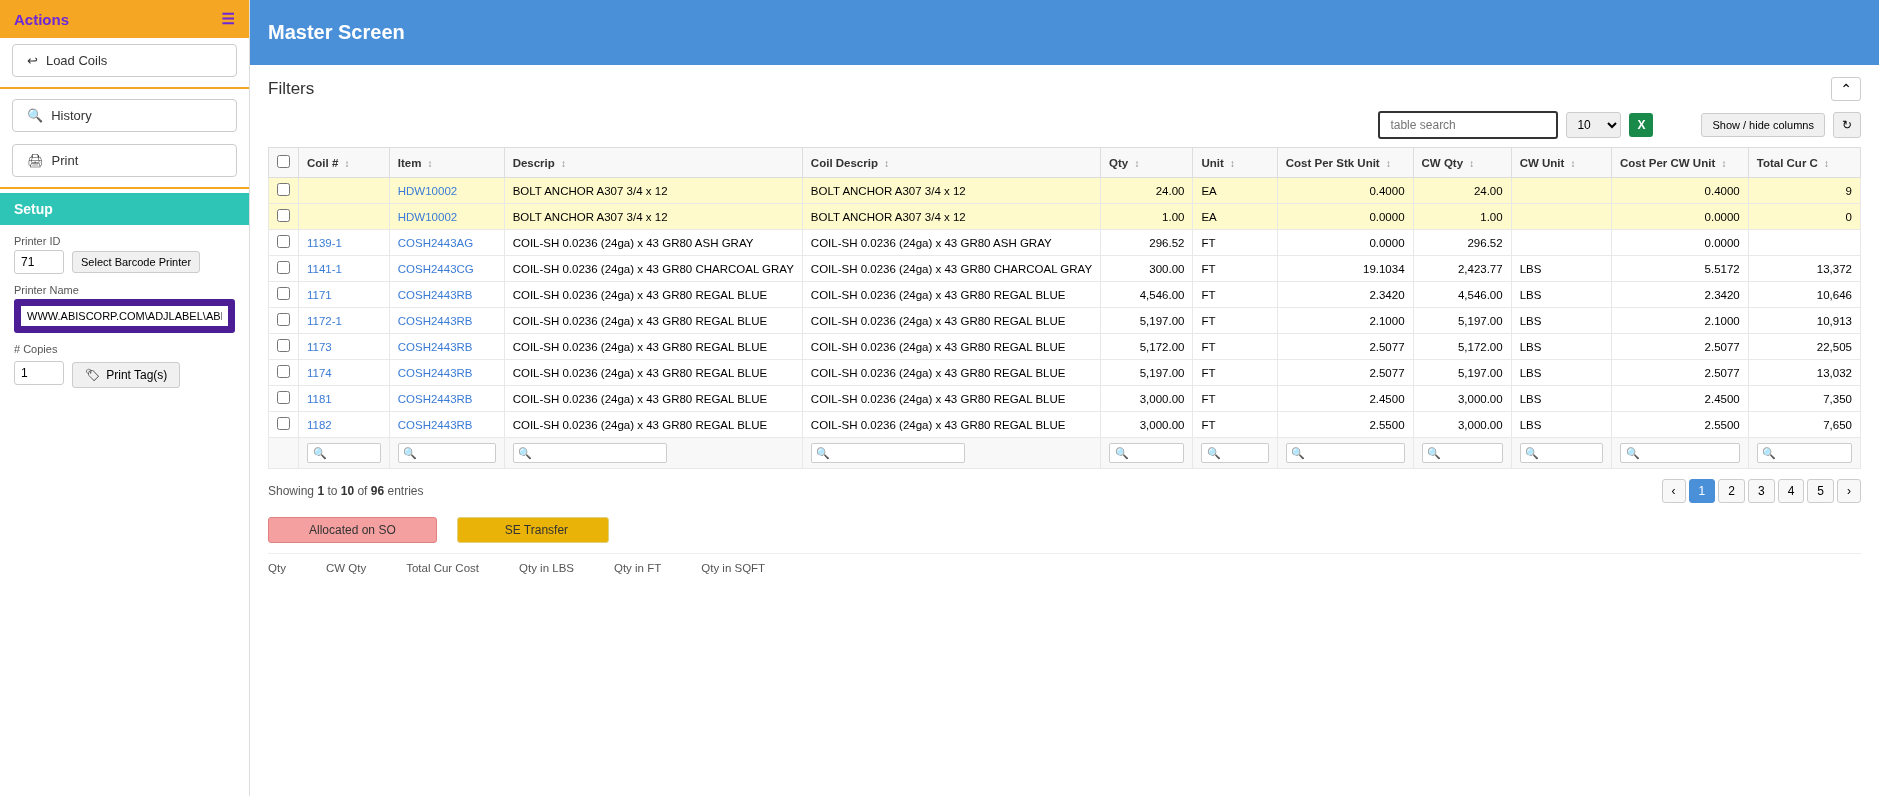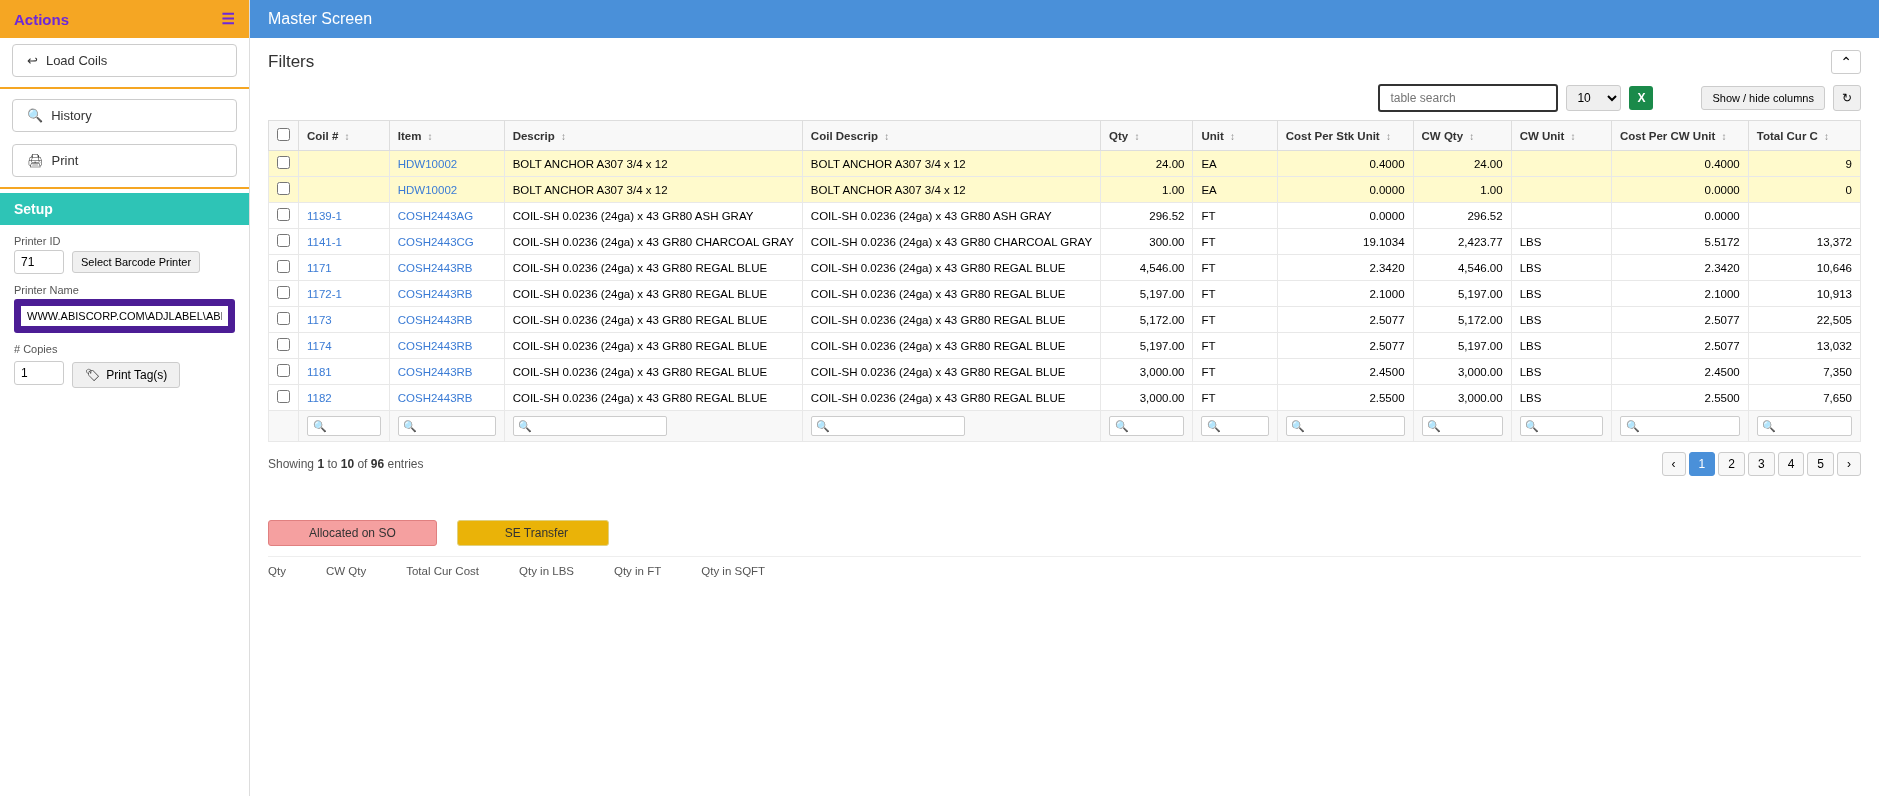--- a/index.html
+++ b/index.html
@@ -86,23 +86,23 @@
     
     #main {
       flex: 1;
       display: flex;
       flex-direction: column;
       overflow: hidden;
     }
     #main-header {
       background: #4a90d9;
       color: white;
-      padding: 10px 18px;
-      font-size: 16px;
-      font-weight: normal;
+      padding: 21px 18px;
+      font-size: 20px;
+      font-weight: bold;
     }
     #content-area {
       flex: 1;
       padding: 12px 18px;
       overflow: auto;
       background: #fff;
     }
 
     
     .filters-section {
@@ -242,21 +242,20 @@
     
     .legend-section {
       display: flex;
       gap: 20px;
       margin-top: 14px;
       align-items: center;
     }
     .legend-item {
       display: flex;
       align-items: center;
-      margin-top: 30px;
     }
     .legend-box {
       padding: 5px 40px;
       border-radius: 3px;
       font-size: 12px;
       color: #333;
     }
     .legend-red { background: #f5a0a0; border: 1px solid #e08080; }
     .legend-yellow { background: #eab308; border: 1px solid #e0d080; padding-left: 47px; }
 

